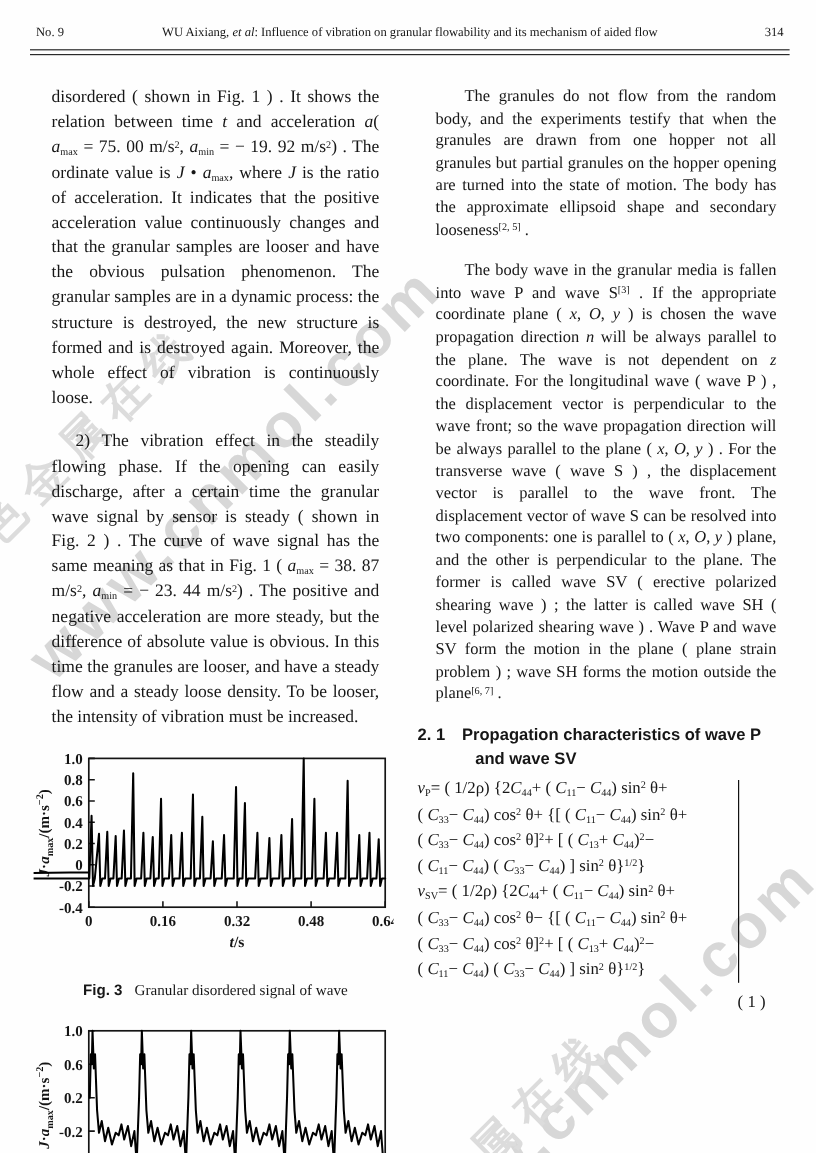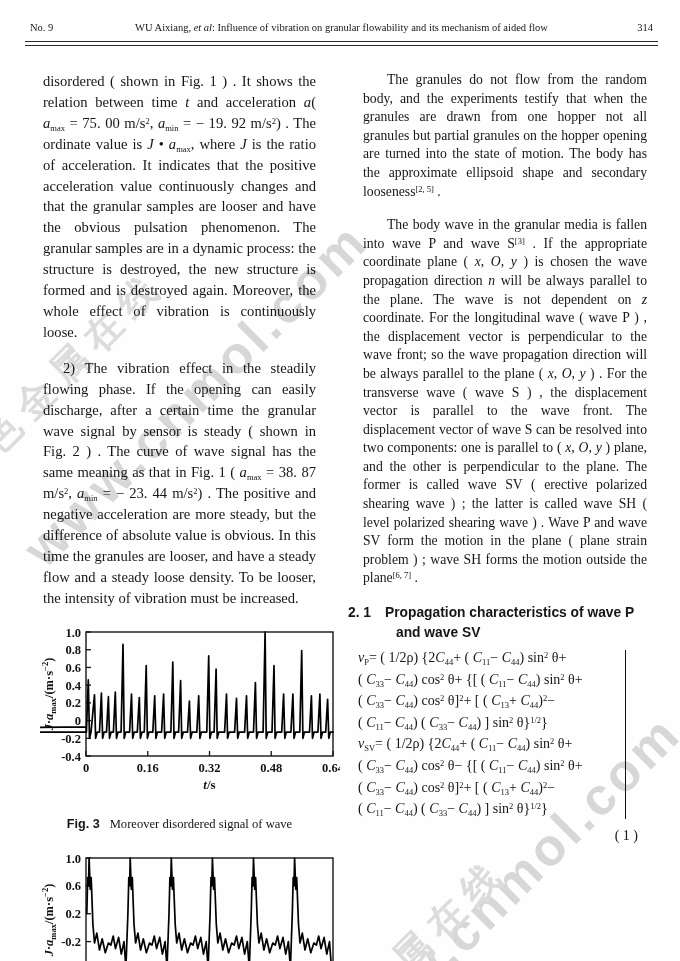--- a/index.html
+++ b/index.html
@@ -26,34 +26,34 @@
   .col{position:absolute;top:56px;text-align:justify;}
   .col-left{left:28px;width:303px;font-size:14.6px;line-height:20.9px;}
   .col-right{left:348px;width:314px;font-size:13.7px;line-height:18.6px;}
   p{margin:15px;}
   .indent1{text-indent:20px;}
   .indent2{text-indent:24px;}
   sub{font-size:8.5px;vertical-align:-2.5px;line-height:0;}
   sup{font-size:8.5px;vertical-align:4px;line-height:0;}
   i{font-family:"Liberation Serif",serif;}
   
-  figure{margin:12px;padding:0;}
+  figure{margin:0;padding:0;}
   .fig-svg{display:block;margin:0 auto;}
   figcaption{text-align:center;font-size:12.6px;margin-top:6px;white-space:nowrap;}
   .cap-label{font-family:"Liberation Sans",sans-serif;font-weight:bold;margin-right:10px;}
   
   h2.sec{font-family:"Liberation Sans",sans-serif;font-weight:bold;font-size:14.2px;
          margin:14px 0 9px 0;text-align:left;line-height:19px;}
   h2.sec .sec-num{margin-right:16px;}
   h3.subsec{font-family:"Liberation Sans",sans-serif;font-weight:bold;font-size:13.8px;
             margin:3px 0 3px 0;text-align:left;line-height:19.5px;
             padding-left:48px;text-indent:-48px;}
   h3.subsec .sec-num{margin-right:14px;}
   
-  .eq-wrap{position:relative;margin-top:5px;margin-left:10px;width:262px;}
+  .eq-wrap{position:relative;margin-top:5px;margin-left:0;width:262px;}
   .eq-line{font-size:14px;line-height:21.6px;white-space:nowrap;text-align:left;}
   .eq-bar{position:absolute;right:-6px;top:3px;bottom:1px;border-right:1.7px solid #111;}
   .eq-num{text-align:right;padding-right:24px;font-size:14px;margin-top:7px;}
 </style>
 </head>
 <body>
 
 <div class="page">
 
   <div class="wm wm-url wm-tl-url">www.cnmol.com</div>
@@ -101,21 +101,21 @@
               <text fill="#141414" font-size="12.5px" font-weight="bold" x="169.5" y="148" text-anchor="middle"><tspan>0.32</tspan></text>
               <line x1="231.25" y1="127" x2="231.25" y2="132" stroke="#141414" stroke-width="1.3"></line>
               <text fill="#141414" font-size="12.5px" font-weight="bold" x="231.25" y="148" text-anchor="middle"><tspan>0.48</tspan></text>
               <line x1="293" y1="127" x2="293" y2="132" stroke="#141414" stroke-width="1.3"></line>
               <text fill="#141414" font-size="12.5px" font-weight="bold" x="293" y="148" text-anchor="middle"><tspan>0.64</tspan></text>
               <text fill="#141414" font-size="13px" font-weight="bold" x="169.5" y="165" text-anchor="middle"><tspan font-style="italic">t</tspan><tspan>/s</tspan></text>
               <text fill="#141414" font-size="12.5px" font-weight="bold" text-anchor="middle" transform="translate(13 70) rotate(-90)"><tspan font-style="italic">J</tspan><tspan>·</tspan><tspan font-style="italic">a</tspan><tspan dy="3" font-size="8.5px">max</tspan><tspan dy="-3" font-size="12.5px">​</tspan><tspan>/(m·s</tspan><tspan dy="-5" font-size="8.5px">−2</tspan><tspan dy="5" font-size="12.5px">​</tspan><tspan>)</tspan></text>
               <polyline points="46.0,102.8 -339.2,108.1 46.4,108.1 48.3,55.8 49.5,114.3 51.0,108.1 54.5,70.9 55.6,114.3 57.2,108.1 58.0,108.1 59.5,108.1 61.4,69.1 62.6,114.3 64.1,108.1 64.9,108.1 66.5,108.1 68.4,72.7 69.5,114.3 71.1,108.1 71.9,108.1 73.4,108.1 75.3,68.2 76.5,114.3 78.0,108.1 78.8,108.1 81.1,108.1 83.0,20.4 84.2,114.3 85.8,108.1 86.5,108.1 89.6,108.1 91.5,70.0 92.7,114.3 94.2,108.1 95.0,108.1 97.3,108.1 99.3,73.5 100.4,114.3 102.0,108.1 102.7,108.1 104.3,108.1 106.2,41.7 107.4,114.3 108.9,108.1 109.7,108.1 112.8,108.1 114.7,71.8 115.9,114.3 117.4,108.1 118.2,108.1 121.6,108.1 123.6,70.0 124.7,114.3 126.3,108.1 127.0,108.1 130.9,108.1 132.8,38.1 134.0,114.3 135.5,108.1 136.3,108.1 138.6,108.1 140.6,56.7 141.7,114.3 143.3,108.1 144.0,108.1 147.5,108.1 149.4,77.1 150.6,114.3 152.1,108.1 152.9,108.1 156.8,108.1 158.7,71.8 159.9,114.3 161.4,108.1 162.2,108.1 166.8,108.1 168.7,31.9 169.9,114.3 171.4,108.1 172.2,108.1 174.1,108.1 176.1,45.2 177.2,114.3 178.8,108.1 179.5,108.1 184.6,108.1 186.5,70.0 187.6,114.3 189.2,108.1 190.0,108.1 194.6,108.1 196.5,74.4 197.7,114.3 199.2,108.1 200.0,108.1 204.6,108.1 206.5,71.8 207.7,114.3 209.3,108.1 210.0,108.1 213.5,108.1 215.4,58.5 216.6,114.3 218.1,108.1 218.9,108.1 223.1,108.1 225.1,8.0 226.2,114.3 227.8,108.1 228.5,108.1 232.0,108.1 234.0,41.7 235.1,114.3 236.7,108.1 237.4,108.1 241.7,108.1 243.6,70.0 244.8,114.3 246.3,108.1 247.1,108.1 250.9,108.1 252.9,70.0 254.0,114.3 255.6,108.1 256.3,108.1 259.8,108.1 261.7,26.6 262.9,114.3 264.4,108.1 265.2,108.1 269.5,108.1 271.4,71.8 272.5,114.3 274.1,108.1 274.9,108.1 277.9,108.1 279.9,70.0 281.0,114.3 282.6,108.1 283.4,108.1 285.7,108.1 287.6,75.3 288.8,114.3 290.3,108.1 293.0,108.1" fill="none" stroke="#000" stroke-width="1.7" stroke-linejoin="round" stroke-linecap="round"></polyline>
             </svg></div>
         <figcaption>
-          <span class="cap-label">Fig.  3</span><span>Moreover disordered signal of wave</span>
+          <span class="cap-label">Fig.  3</span><span>Granular disordered signal of wave</span>
         </figcaption>
       </figure>
 
       <figure style="margin-top:16px;">
         <div class="fig-svg"><svg width="300" height="178" viewBox="0 0 300 178">
               <rect x="46" y="8" width="247" height="124" fill="none" stroke="#141414" stroke-width="1.4"></rect>
               <line x1="46" y1="8" x2="51" y2="8" stroke="#141414" stroke-width="1.3"></line>
               <text fill="#141414" font-size="12.5px" font-weight="bold" x="41" y="12.5" text-anchor="end"><tspan>1.0</tspan></text>
               <line x1="46" y1="35.86516853932585" x2="51" y2="35.86516853932585" stroke="#141414" stroke-width="1.3"></line>
               <text fill="#141414" font-size="12.5px" font-weight="bold" x="41" y="40.36516853932585" text-anchor="end"><tspan>0.6</tspan></text>

